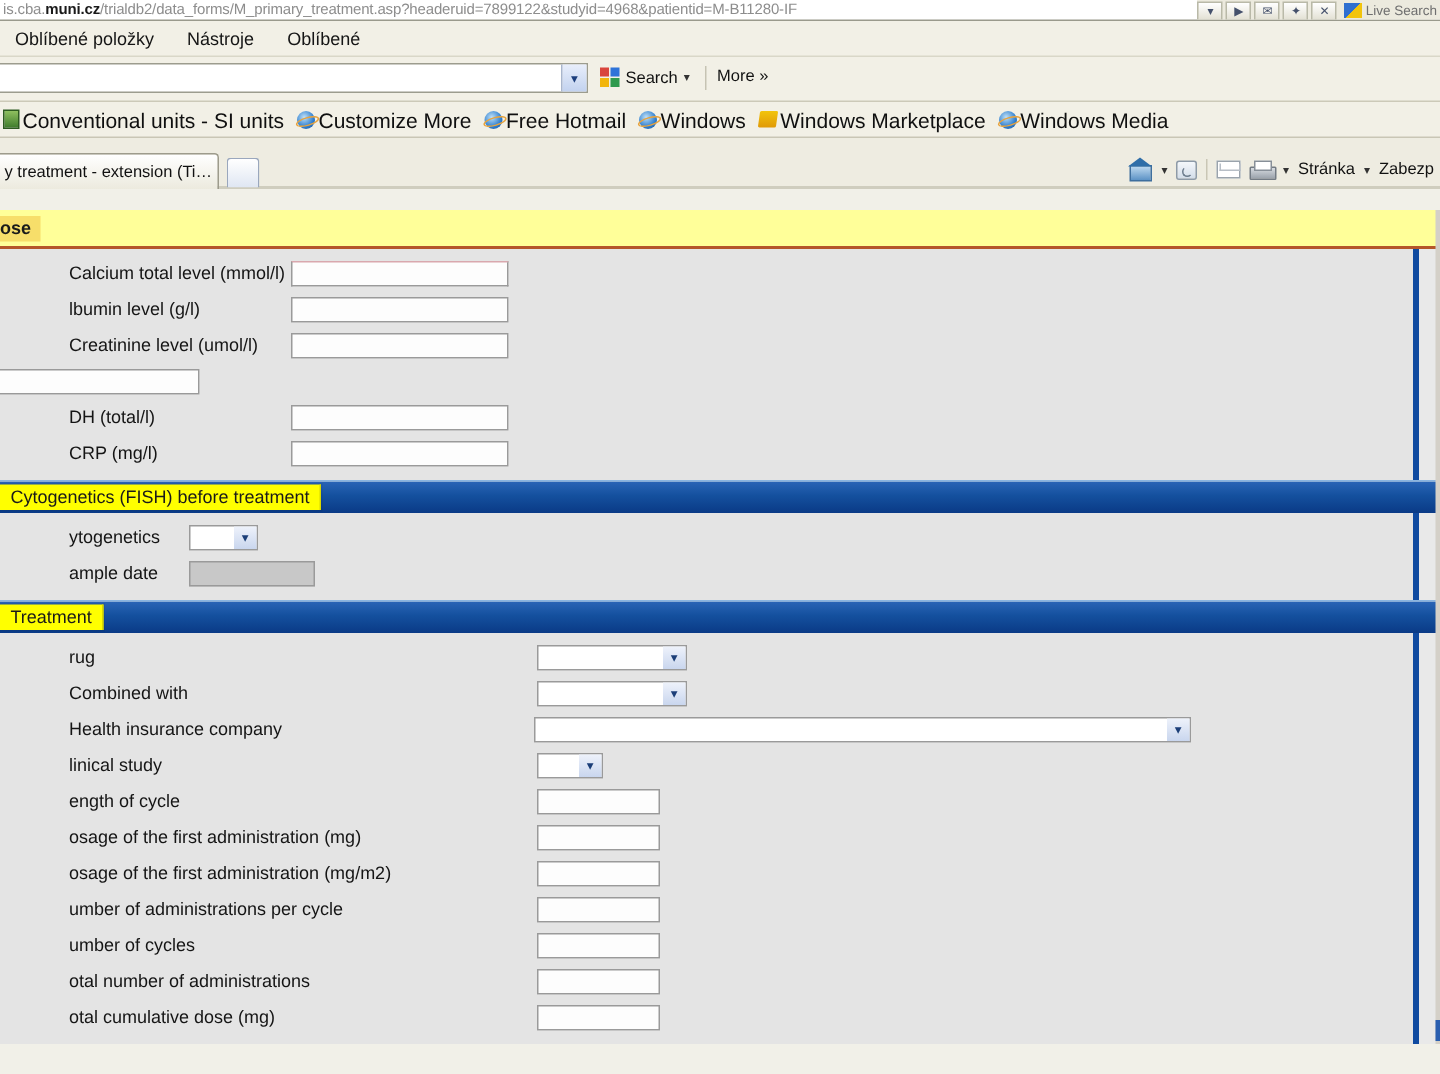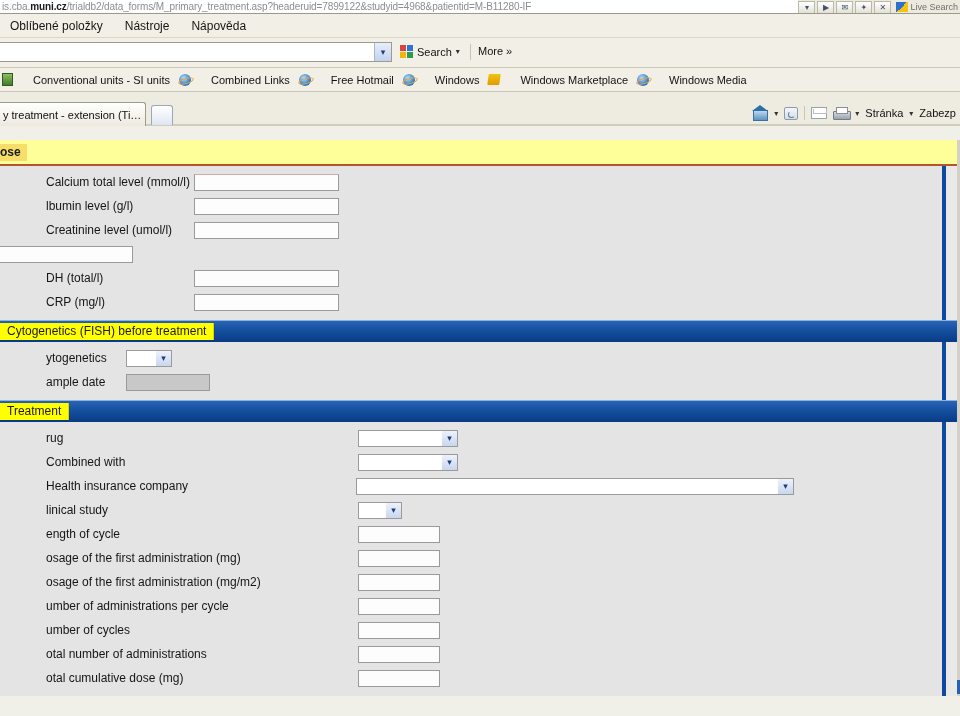--- a/index.html
+++ b/index.html
@@ -75,21 +75,21 @@
   .g-ico i:nth-child(4){background:#2f9a4e;left:7px;top:7px;}
   .caret { font-size: 8px; color:#333; }
   .tb-sep { position:absolute; left:470px; top:6px; width:1px;height:16px;background:#c6c3b3;}
   .tb-more { position:absolute; left:478px; top:7px; font-size:11px;color:#111; }
 
   
   .links-row {
     height: 24px; background: #f2f0e6; border-bottom: 1px solid #c9c6b5;
     display: flex; align-items: center; padding-left: 2px; gap: 9px;
   }
-  .link-item { display:flex; align-items:center; gap:20px; font-size: 11px; color:#101010; white-space:nowrap;}
+  .link-item { display:flex; align-items:center; gap:2px; font-size: 14px; color:#101010; white-space:nowrap;}
   .ie-ico {
     width: 12px; height: 12px; border-radius: 50%;
     background: radial-gradient(circle at 40% 35%, #bfe0f6 0%, #2f7fd0 60%, #1c4f8f 100%);
     position: relative; display:inline-block;
   }
   .ie-ico::after{ content:""; position:absolute; left:-1px; top:4px; width:14px;height:4px;
     border-radius:50%; border:1px solid #e8a33d; transform: rotate(-16deg); }
   .win-ico { width:12px;height:11px; display:inline-block;
     background: linear-gradient(#f2c40c,#e09a07); transform: skewX(-8deg); border-radius:1px;}
   .conv-ico { width:11px;height:13px;display:inline-block;
@@ -241,21 +241,21 @@
       <span class="live-search">
         <i class="ls-ico"></i>
         <span>Live Search</span>
       </span>
     </div>
   </div>
 
   <div class="menu-row">
     <div class="menu-item">Oblíbené položky</div>
     <div class="menu-item">Nástroje</div>
-    <div class="menu-item">Nápověda</div>
+    <div class="menu-item">Oblíbené</div>
   </div>
 
   <div class="toolbar-row">
     <div class="tb-input" title="">
       <span class="tb-drop">▾</span>
     </div>
     <div class="tb-search">
       <span class="g-ico">
           <i></i>
           <i></i>
@@ -269,21 +269,21 @@
     <div class="tb-more">More »</div>
   </div>
 
   <div class="links-row">
     <div class="link-item">
       <span class="conv-ico"></span>
       <span>Conventional units - SI units</span>
     </div>
     <div class="link-item">
       <span class="ie-ico"></span>
-      <span>Combined Links</span>
+      <span>Customize More</span>
     </div>
     <div class="link-item">
       <span class="ie-ico"></span>
       <span>Free Hotmail</span>
     </div>
     <div class="link-item">
       <span class="ie-ico"></span>
       <span>Windows</span>
     </div>
     <div class="link-item">

